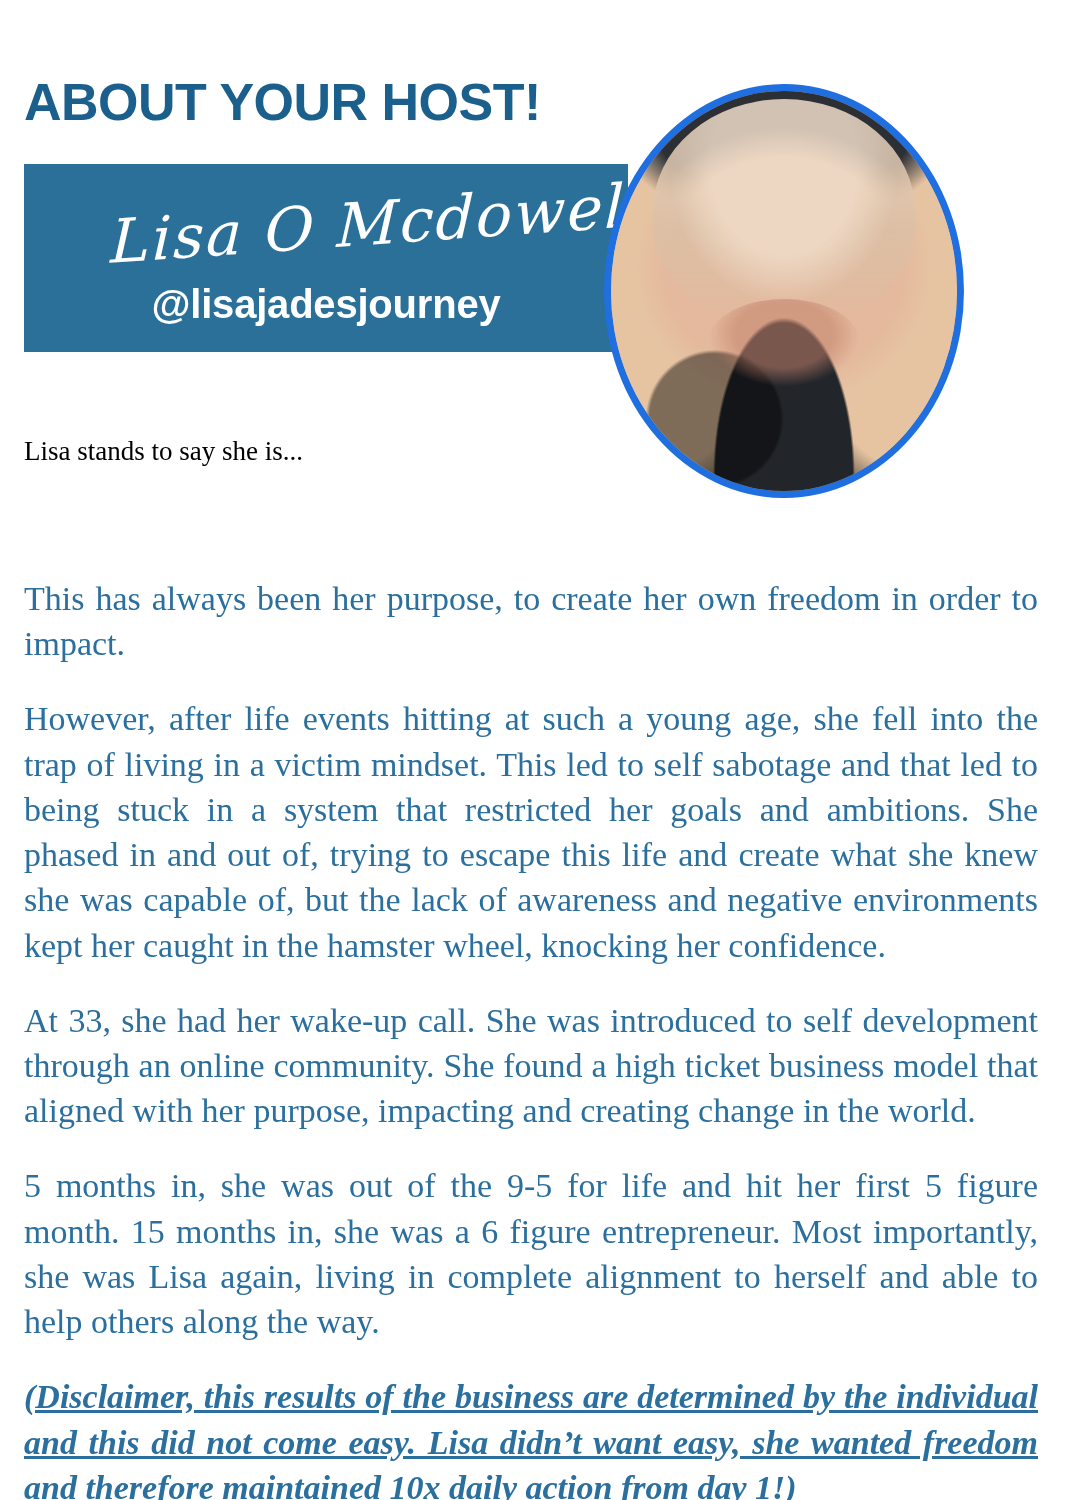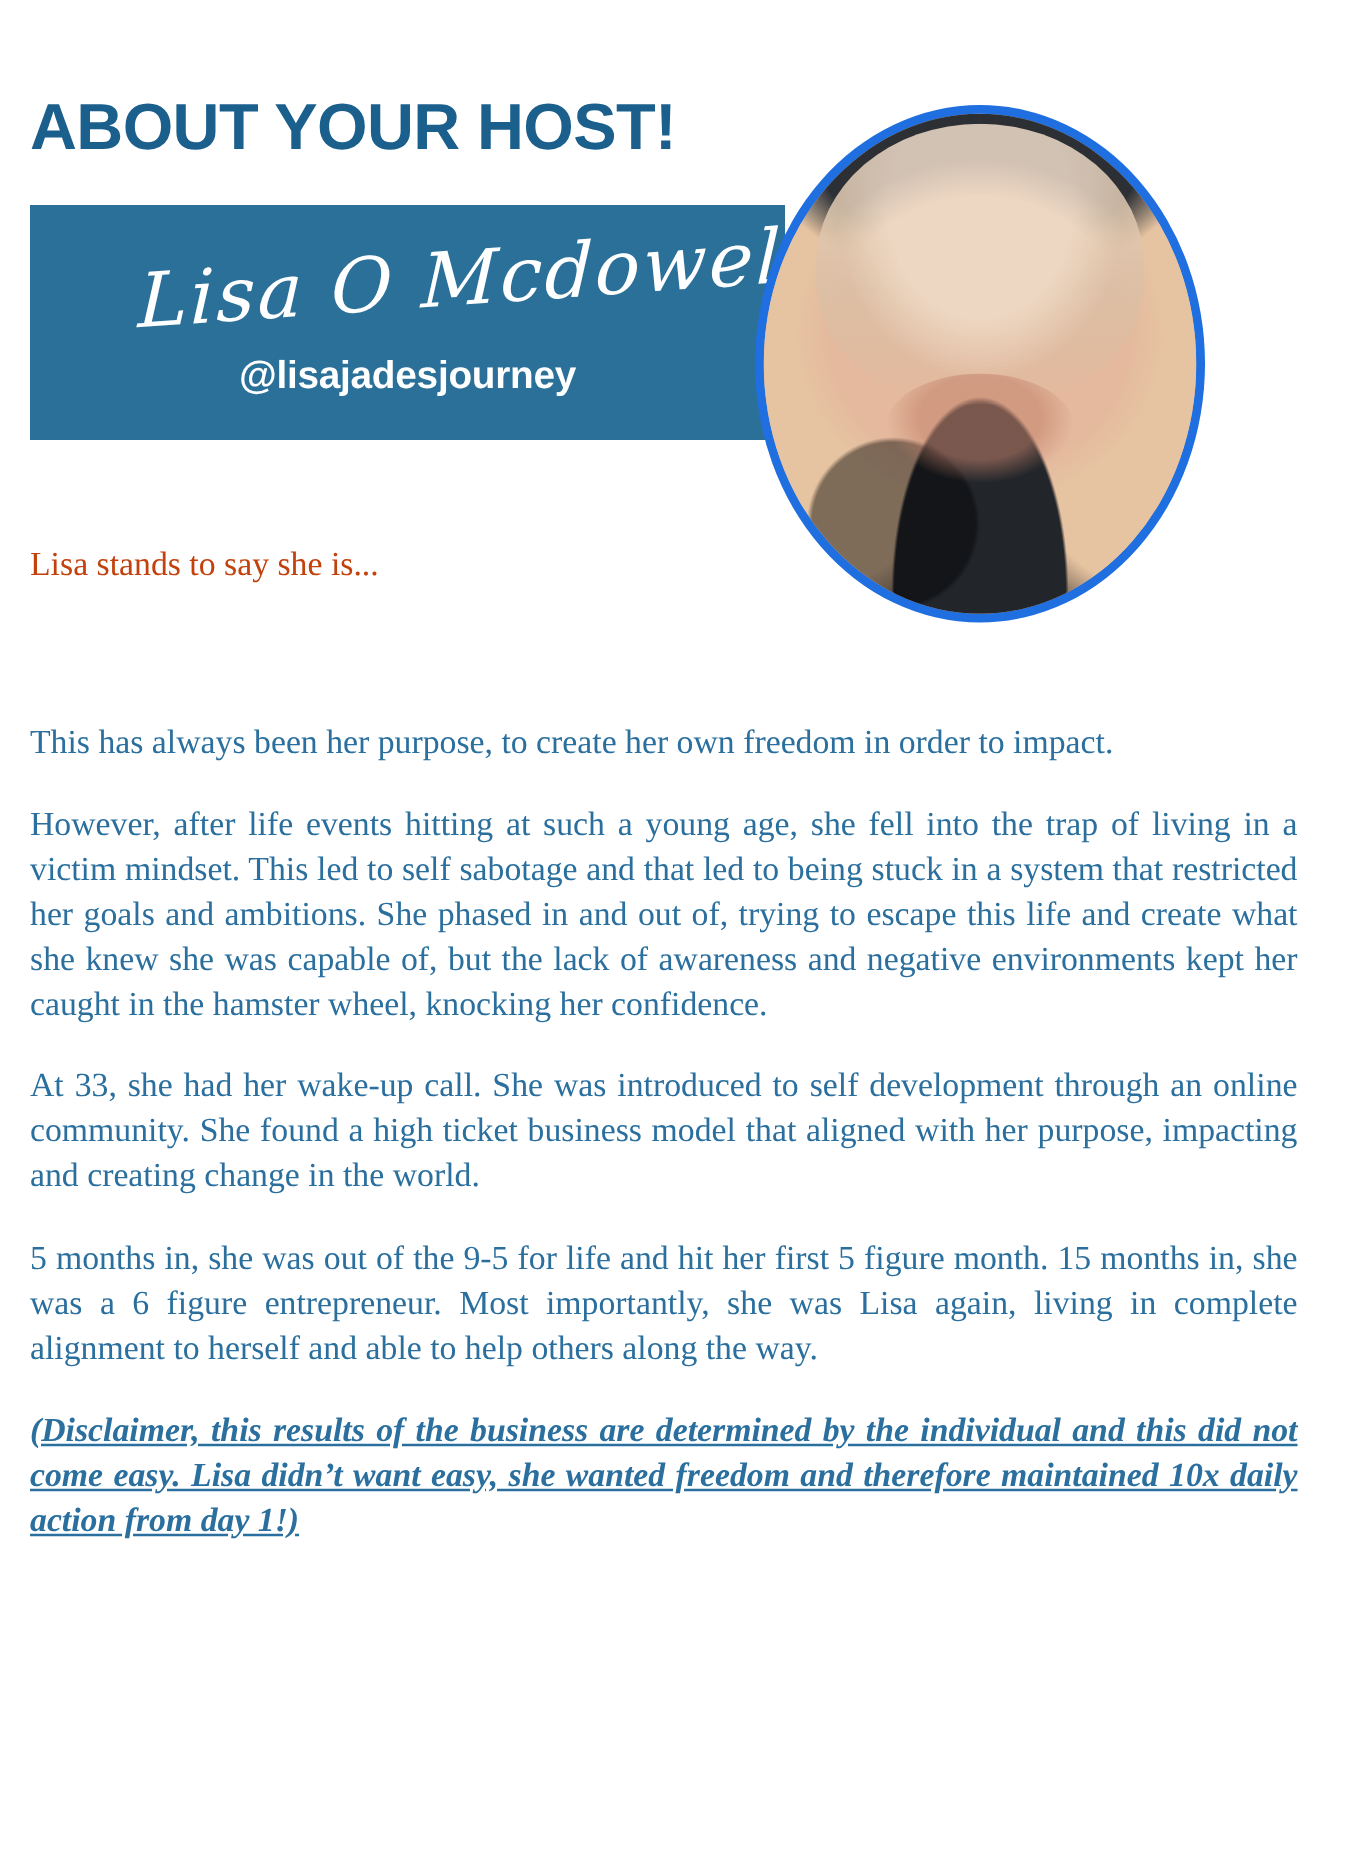--- a/index.html
+++ b/index.html
@@ -58,21 +58,21 @@
     white-space: nowrap;
   }
   .handle {
     position: absolute;
     left: 0;
     right: 0;
     top: 118px;
     text-align: center;
     font-family: "Liberation Sans", sans-serif;
     font-weight: bold;
-    font-size: 31px;
+    font-size: 40px;
     color: #ffffff;
     letter-spacing: -0.2px;
   }
 
   
   .portrait-wrap {
     position: absolute;
     left: 604px;
     top: 84px;
     width: 368px;
@@ -126,42 +126,42 @@
     border-radius: 50%;
     background: radial-gradient(ellipse at 50% 40%, rgba(196,128,104,0.55) 0 45%, rgba(196,128,104,0) 70%);
   }
 
   
   .intro-line {
     position: absolute;
     left: 24px;
     top: 436px;
     font-size: 27px;
-    color: #c2410c;
+    color: #000000;
   }
   .subhead {
     position: absolute;
     left: 24px;
     top: 500px;
     font-family: "Liberation Sans", sans-serif;
     font-weight: bold;
     font-size: 25px;
     letter-spacing: 0.2px;
     color: #1b5f8c;
   }
 
   .body-copy {
     position: absolute;
     left: 24px;
     top: 576px;
     width: 1014px;
   }
   .body-copy p {
     margin: 0 0 30px 0;
-    font-size: 27px;
+    font-size: 34px;
     line-height: 1.33;
     text-align: justify;
     color: #2a6f9e;
   }
   .body-copy p:last-child {
     margin-bottom: 0;
   }
   .disclaimer {
     font-style: italic;
     font-weight: bold;

